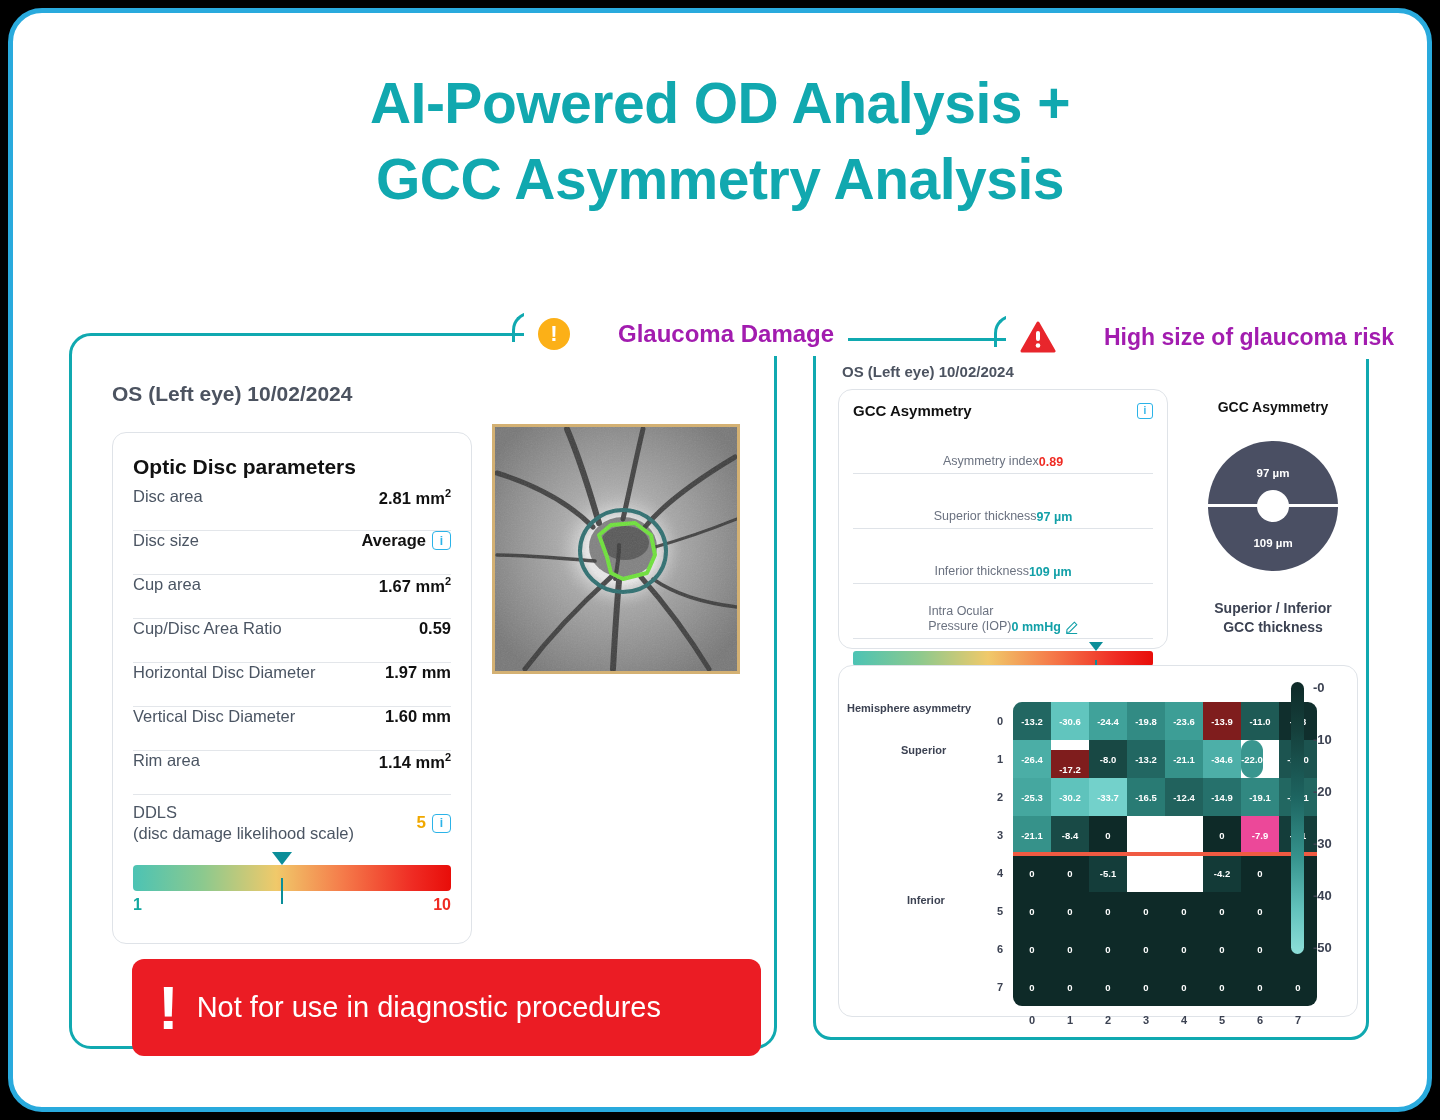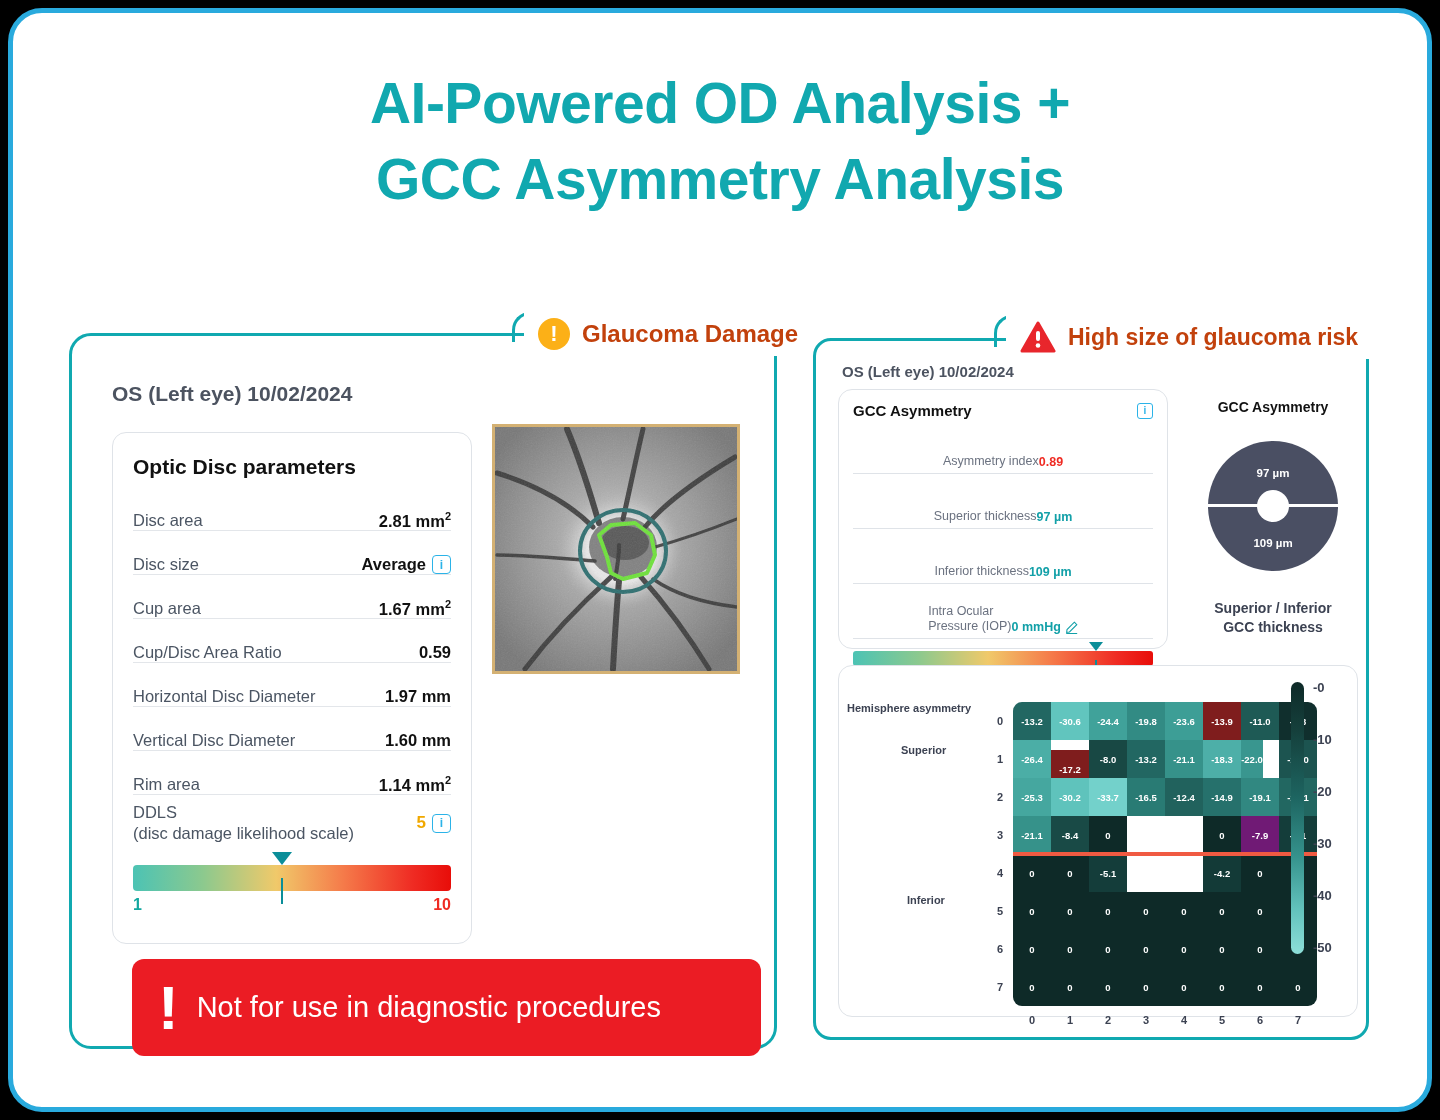--- a/index.html
+++ b/index.html
@@ -23,21 +23,21 @@
   .panel.left{ left:56px; top:320px; width:708px; height:716px; border-radius:22px; }
   .panel.right{ left:800px; top:325px; width:556px; height:702px; border-radius:18px; }
 
   
   .tab{
     position:absolute; display:flex; align-items:center; gap:12px;
     background:#fff; padding:0 14px; height:44px; z-index:6;
   }
   .tab.left-tab{ left:452px; top:-24px; }
   .tab.right-tab{ left:190px; top:-26px; }
-  .tab-label{ color:#c2410c; font-weight:bold; font-size:24px; white-space:nowrap; }
+  .tab-label{ color:#a21caf; font-weight:bold; font-size:24px; white-space:nowrap;margin-left:36px; }
   .tab.right-tab .tab-label{ font-size:23px; }
 
   
   .notch{
     position:absolute; border-top:3px solid #10a9b0; border-left:3px solid #10a9b0;
     border-top-left-radius:18px; height:30px; z-index:5; background:transparent;
   }
 
   .warn-circle{
     width:32px;height:32px;border-radius:50%;background:#fcb017;
@@ -52,21 +52,21 @@
   }
   .left .eye-date{ left:40px; top:46px; }
 
   .subcard{
     position:absolute; border:1px solid #dfe3e8; border-radius:14px; background:#fff;
   }
   .odp{ left:40px; top:96px; width:360px; height:512px; padding:22px 20px 16px; }
   .odp h3{ font-size:21px; color:#111; font-weight:bold; margin-bottom:8px; }
 
   .prow{
-    display:flex; align-items:flex-end; justify-content:space-between;
+    display:flex; align-items:flex-start; justify-content:space-between;
     border-bottom:1px solid #e3e6ea; height:44px; font-size:16.5px;
   }
   .prow:last-of-type{ border-bottom:1px solid #e3e6ea; }
   .plabel{ color:#4b5563; }
   .pval{ color:#111; font-weight:bold; display:flex; align-items:center; gap:6px; }
   .sup{ font-size:11px; vertical-align:super; }
 
   .ibadge{
     display:inline-flex;align-items:center;justify-content:center;
     width:19px;height:19px;border:1px solid #2bb3e8;border-radius:4px;
@@ -385,36 +385,36 @@
             <div class="cell" style="left: 114px; top: 0px; width: 38px; height: 38px; background: rgb(50, 139, 132);">-19.8</div>
             <div class="cell" style="left: 152px; top: 0px; width: 38px; height: 38px; background: rgb(61, 158, 150);">-23.6</div>
             <div class="cell" style="left: 190px; top: 0px; width: 38px; height: 38px; background: #7f1d1d;">-13.9</div>
             <div class="cell" style="left: 228px; top: 0px; width: 38px; height: 38px; background: rgb(30, 90, 85);">-11.0</div>
             <div class="cell" style="left: 266px; top: 0px; width: 38px; height: 38px; background: rgb(16, 47, 45);">-1.3</div>
             <div class="cell" style="left: 0px; top: 38px; width: 38px; height: 38px; background: rgb(75, 174, 166);">-26.4</div>
             <div class="cell" style="left: 38px; top: 48px; width: 38px; height: 38px; background: #7f1d1d;">-17.2</div>
             <div class="cell" style="left: 76px; top: 38px; width: 38px; height: 38px; background: rgb(24, 72, 68);">-8.0</div>
             <div class="cell" style="left: 114px; top: 38px; width: 38px; height: 38px; background: rgb(34, 103, 98);">-13.2</div>
             <div class="cell" style="left: 152px; top: 38px; width: 38px; height: 38px; background: rgb(54, 146, 138);">-21.1</div>
-            <div class="cell" style="left: 190px; top: 38px; width: 38px; height: 38px; background: rgb(77, 175, 168);">-18.3</div>
-            <div class="cell" style="left: 228px; top: 38px; width: 22px; height: 38px; background: rgb(57, 150, 143);">-22.0</div>
+            <div class="cell" style="left: 190px; top: 38px; width: 38px; height: 38px; background: rgb(77, 175, 168);">-34.6</div>
+            <div class="cell" style="left: 228px; top: 38px; width: 22px; height: 38px; background: rgb(57, 150, 143); border-radius: 14px;">-22.0</div>
             <div class="cell" style="left: 266px; top: 38px; width: 38px; height: 38px; background: rgb(28, 84, 80);">-10.0</div>
             <div class="cell" style="left: 0px; top: 76px; width: 38px; height: 38px; background: rgb(69, 167, 159);">-25.3</div>
             <div class="cell" style="left: 38px; top: 76px; width: 38px; height: 38px; background: rgb(95, 195, 188);">-30.2</div>
             <div class="cell" style="left: 76px; top: 76px; width: 38px; height: 38px; background: rgb(115, 209, 203);">-33.7</div>
             <div class="cell" style="left: 114px; top: 76px; width: 38px; height: 38px; background: rgb(41, 123, 116);">-16.5</div>
             <div class="cell" style="left: 152px; top: 76px; width: 38px; height: 38px; background: rgb(33, 98, 93);">-12.4</div>
             <div class="cell" style="left: 190px; top: 76px; width: 38px; height: 38px; background: rgb(38, 113, 108);">-14.9</div>
             <div class="cell" style="left: 228px; top: 76px; width: 38px; height: 38px; background: rgb(49, 136, 129);">-19.1</div>
             <div class="cell" style="left: 266px; top: 76px; width: 38px; height: 38px; background: rgb(34, 103, 97);">-13.1</div>
             <div class="cell" style="left: 0px; top: 114px; width: 38px; height: 38px; background: rgb(54, 146, 138);">-21.1</div>
             <div class="cell" style="left: 38px; top: 114px; width: 38px; height: 38px; background: rgb(25, 74, 70);">-8.4</div>
             <div class="cell" style="left: 76px; top: 114px; width: 38px; height: 38px; background: rgb(14, 42, 40);">0</div>
             <div class="cell" style="left: 190px; top: 114px; width: 38px; height: 38px; background: rgb(14, 42, 40);">0</div>
-            <div class="cell" style="left: 228px; top: 114px; width: 38px; height: 38px; background: #701a75;">-7.9</div>
+            <div class="cell" style="left: 228px; top: 114px; width: 38px; height: 38px; background: #ec4899;">-7.9</div>
             <div class="cell" style="left: 266px; top: 114px; width: 38px; height: 38px; background: rgb(20, 61, 58);">-5.1</div>
             <div class="cell" style="left: 0px; top: 152px; width: 38px; height: 38px; background: rgb(14, 42, 40);">0</div>
             <div class="cell" style="left: 38px; top: 152px; width: 38px; height: 38px; background: rgb(14, 42, 40);">0</div>
             <div class="cell" style="left: 76px; top: 152px; width: 38px; height: 38px; background: rgb(20, 61, 58);">-5.1</div>
             <div class="cell" style="left: 190px; top: 152px; width: 38px; height: 38px; background: rgb(19, 58, 55);">-4.2</div>
             <div class="cell" style="left: 228px; top: 152px; width: 38px; height: 38px; background: rgb(14, 42, 40);">0</div>
             <div class="cell" style="left: 266px; top: 152px; width: 38px; height: 38px; background: rgb(14, 42, 40);">0</div>
             <div class="cell" style="left: 0px; top: 190px; width: 38px; height: 38px; background: rgb(14, 42, 40);">0</div>
             <div class="cell" style="left: 38px; top: 190px; width: 38px; height: 38px; background: rgb(14, 42, 40);">0</div>
             <div class="cell" style="left: 76px; top: 190px; width: 38px; height: 38px; background: rgb(14, 42, 40);">0</div>

